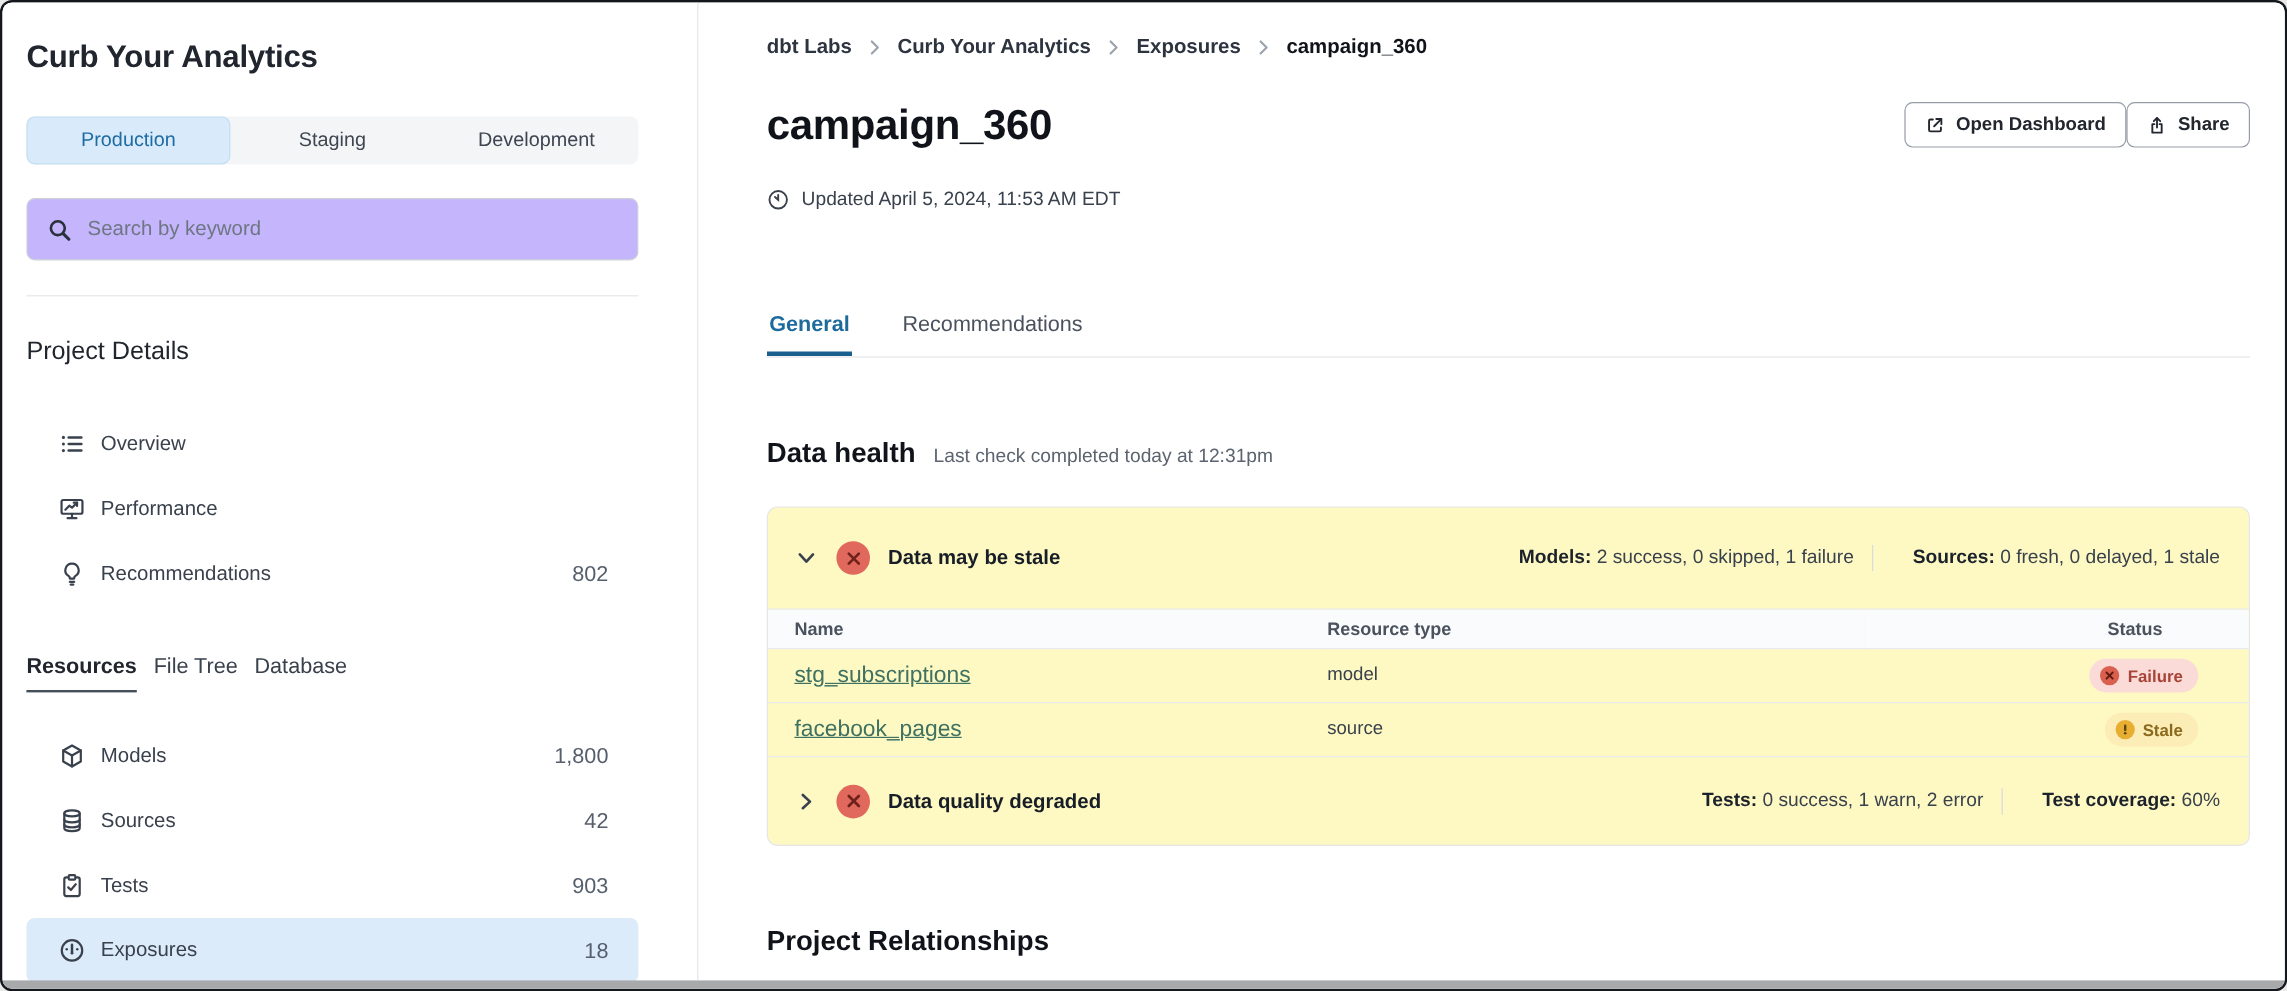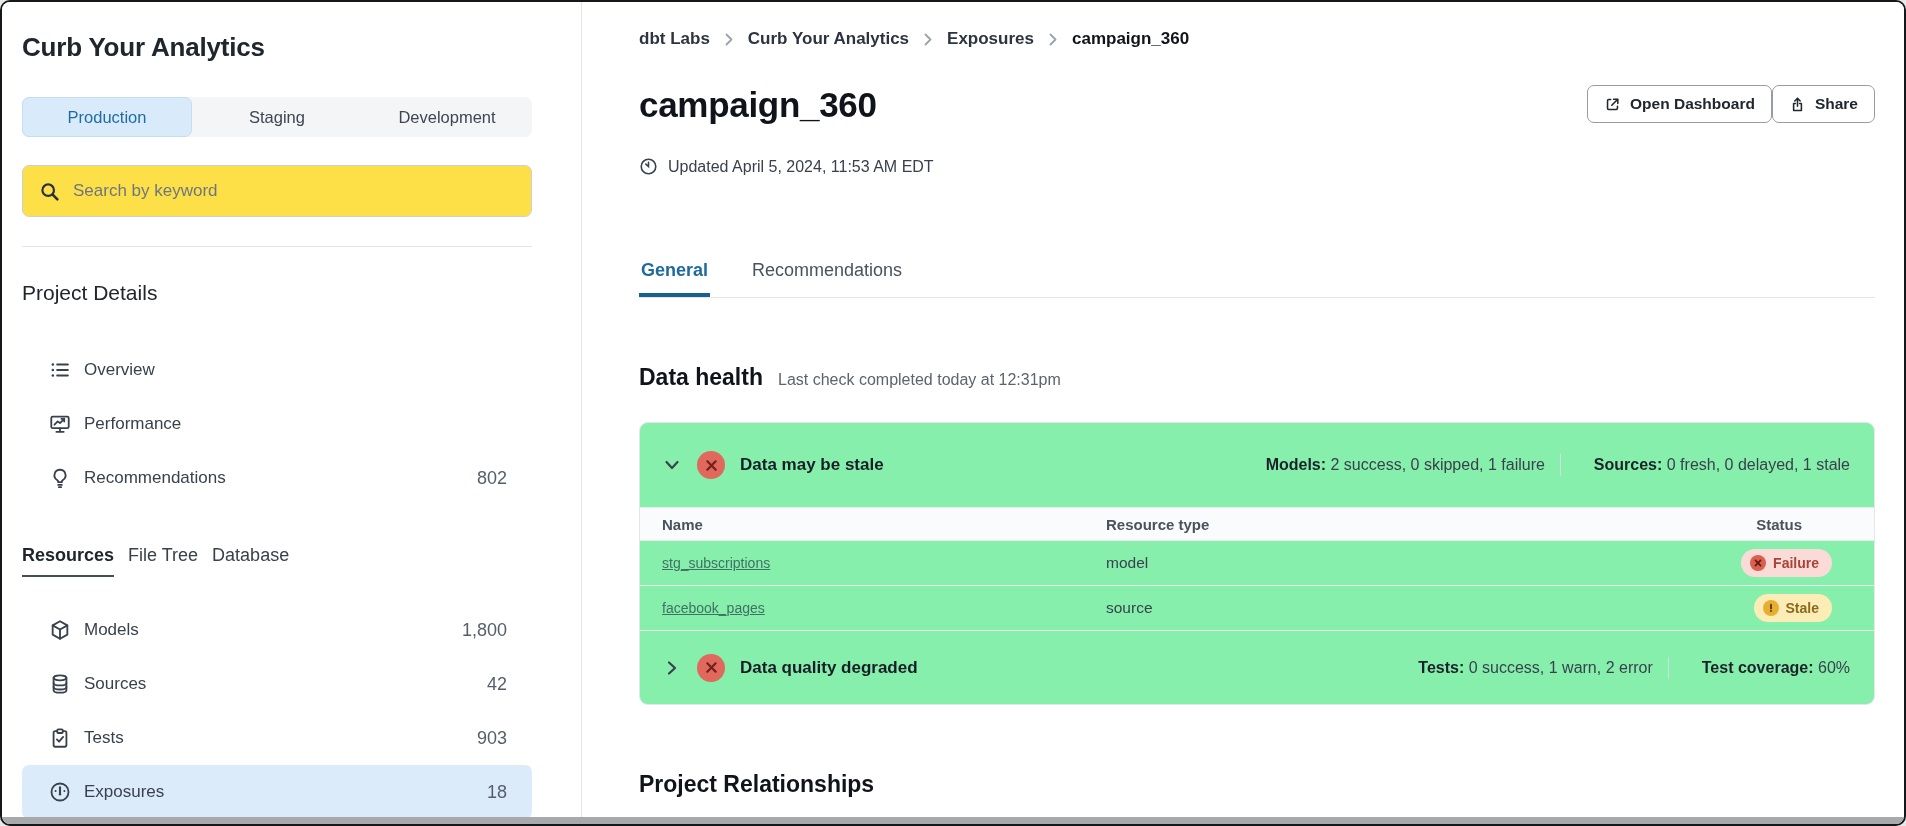--- a/index.html
+++ b/index.html
@@ -21,21 +21,21 @@
   .env-tabs { margin-top:34px; display:flex; background:#f4f5f7; border-radius:7px; width:510px; height:40px; }
   .env-tab {
     flex:1; display:flex; align-items:center; justify-content:center;
     font-size:16.5px; color:#3e4document; color:#3e4document;
     color:#3e4652; cursor:pointer; border:1px solid transparent; border-radius:7px;
   }
   .env-tab.active { background:#d9ebfa; color:#1e6ca3; border-color:#c3ddf2; }
 
   .search-box {
     margin-top:28px; width:510px; height:52px; border:1px solid #ccd1d8; border-radius:7px;
-    display:flex; align-items:center; padding:0 16px; gap:13px; background:#fde047;
+    display:flex; align-items:center; padding:0 16px; gap:13px; background:#c4b5fd;
   }
   .search-box svg { flex:0 0 auto; }
   .search-box input {
     border:none; outline:none; flex:1; font-size:17px; color:#2a313c; background:transparent;
     font-family:"Liberation Sans", sans-serif;
   }
   .search-box input::placeholder { color:#6e7682; }
 
   .sidebar-divider { margin-top:29px; width:510px; border:none; border-top:1px solid #e3e5e9; }
 
@@ -75,21 +75,21 @@
   .updated-row { margin-top:32px; display:flex; align-items:center; gap:10px; font-size:16px; color:#39414d; }
 
   .page-tabs { margin-top:82px; display:flex; gap:40px; border-bottom:1px solid #e4e6e9; }
   .page-tab { font-size:18px; color:#49525e; padding:0 2px 15px 2px; cursor:pointer; line-height:24px; }
   .page-tab.active { color:#1d6b9d; font-weight:700; box-shadow:inset 0 -4px 0 #19608f; }
 
   .section-head { margin-top:64px; display:flex; align-items:baseline; gap:15px; }
   .section-title { font-size:23px; font-weight:700; color:#10141a; line-height:30px; }
   .section-sub { font-size:16px; color:#5c646f; }
 
-  .health-card { margin-top:30px; border:1px solid #e4e6ea; border-radius:9px; background:#86efac; overflow:hidden; }
+  .health-card { margin-top:30px; border:1px solid #e4e6ea; border-radius:9px; background:#fef9c3; overflow:hidden; }
   .health-row { display:flex; align-items:center; padding:0 24px 0 22px; gap:15px; }
   .health-row.top { height:84px; }
   .health-row.bottom { height:73px; }
   .chev-btn { background:none; border:none; display:flex; cursor:pointer; color:#39414d; padding:0; }
   .status-circle {
     width:28px; height:28px; border-radius:50%; background:#e1685c;
     display:flex; align-items:center; justify-content:center; flex:0 0 auto;
   }
   .health-title { font-size:17px; font-weight:700; color:#181e27; }
   .health-stats { margin-left:auto; display:flex; align-items:center; gap:15px; font-size:16px; color:#39414d; }
@@ -97,21 +97,21 @@
   .vdiv { width:1px; height:22px; background:#d7dade; }
 
   table.health-table { width:100%; border-collapse:collapse; }
   .health-table thead tr { background:#fafbfc; border-top:1px solid #e8eaec; border-bottom:1px solid #e8eaec; }
   .health-table th { height:33px; font-size:15px; font-weight:700; color:#4a525e; text-align:left; }
   .health-table th:first-child, .health-table td:first-child { padding-left:22px; }
   .health-table th.status-col { text-align:right; padding-right:72px; }
   .health-table td.status-cell { text-align:right; padding-right:42px; }
   .health-table tbody tr { border-bottom:1px solid #e8eaec; }
   .health-table td { height:45px; font-size:15.5px; color:#39414d; }
-  a.res-link { color:#3f7262; text-decoration:underline; font-size:14px; cursor:pointer; }
+  a.res-link { color:#3f7262; text-decoration:underline; font-size:19px; cursor:pointer; }
 
   .badge {
     display:inline-flex; align-items:center; gap:7px; height:28px; padding:0 13px 0 9px;
     border-radius:999px; font-size:14px; font-weight:700;
   }
   .badge.failure { background:#fadbd7; color:#a84437; }
   .badge.stale { background:#fcecb6; color:#8a6a1e; }
   .mini-circle { width:16px; height:16px; border-radius:50%; display:flex; align-items:center; justify-content:center; }
   .mini-circle.red { background:#d95f4f; }
   .mini-circle.yellow { background:#e7ae32; }

